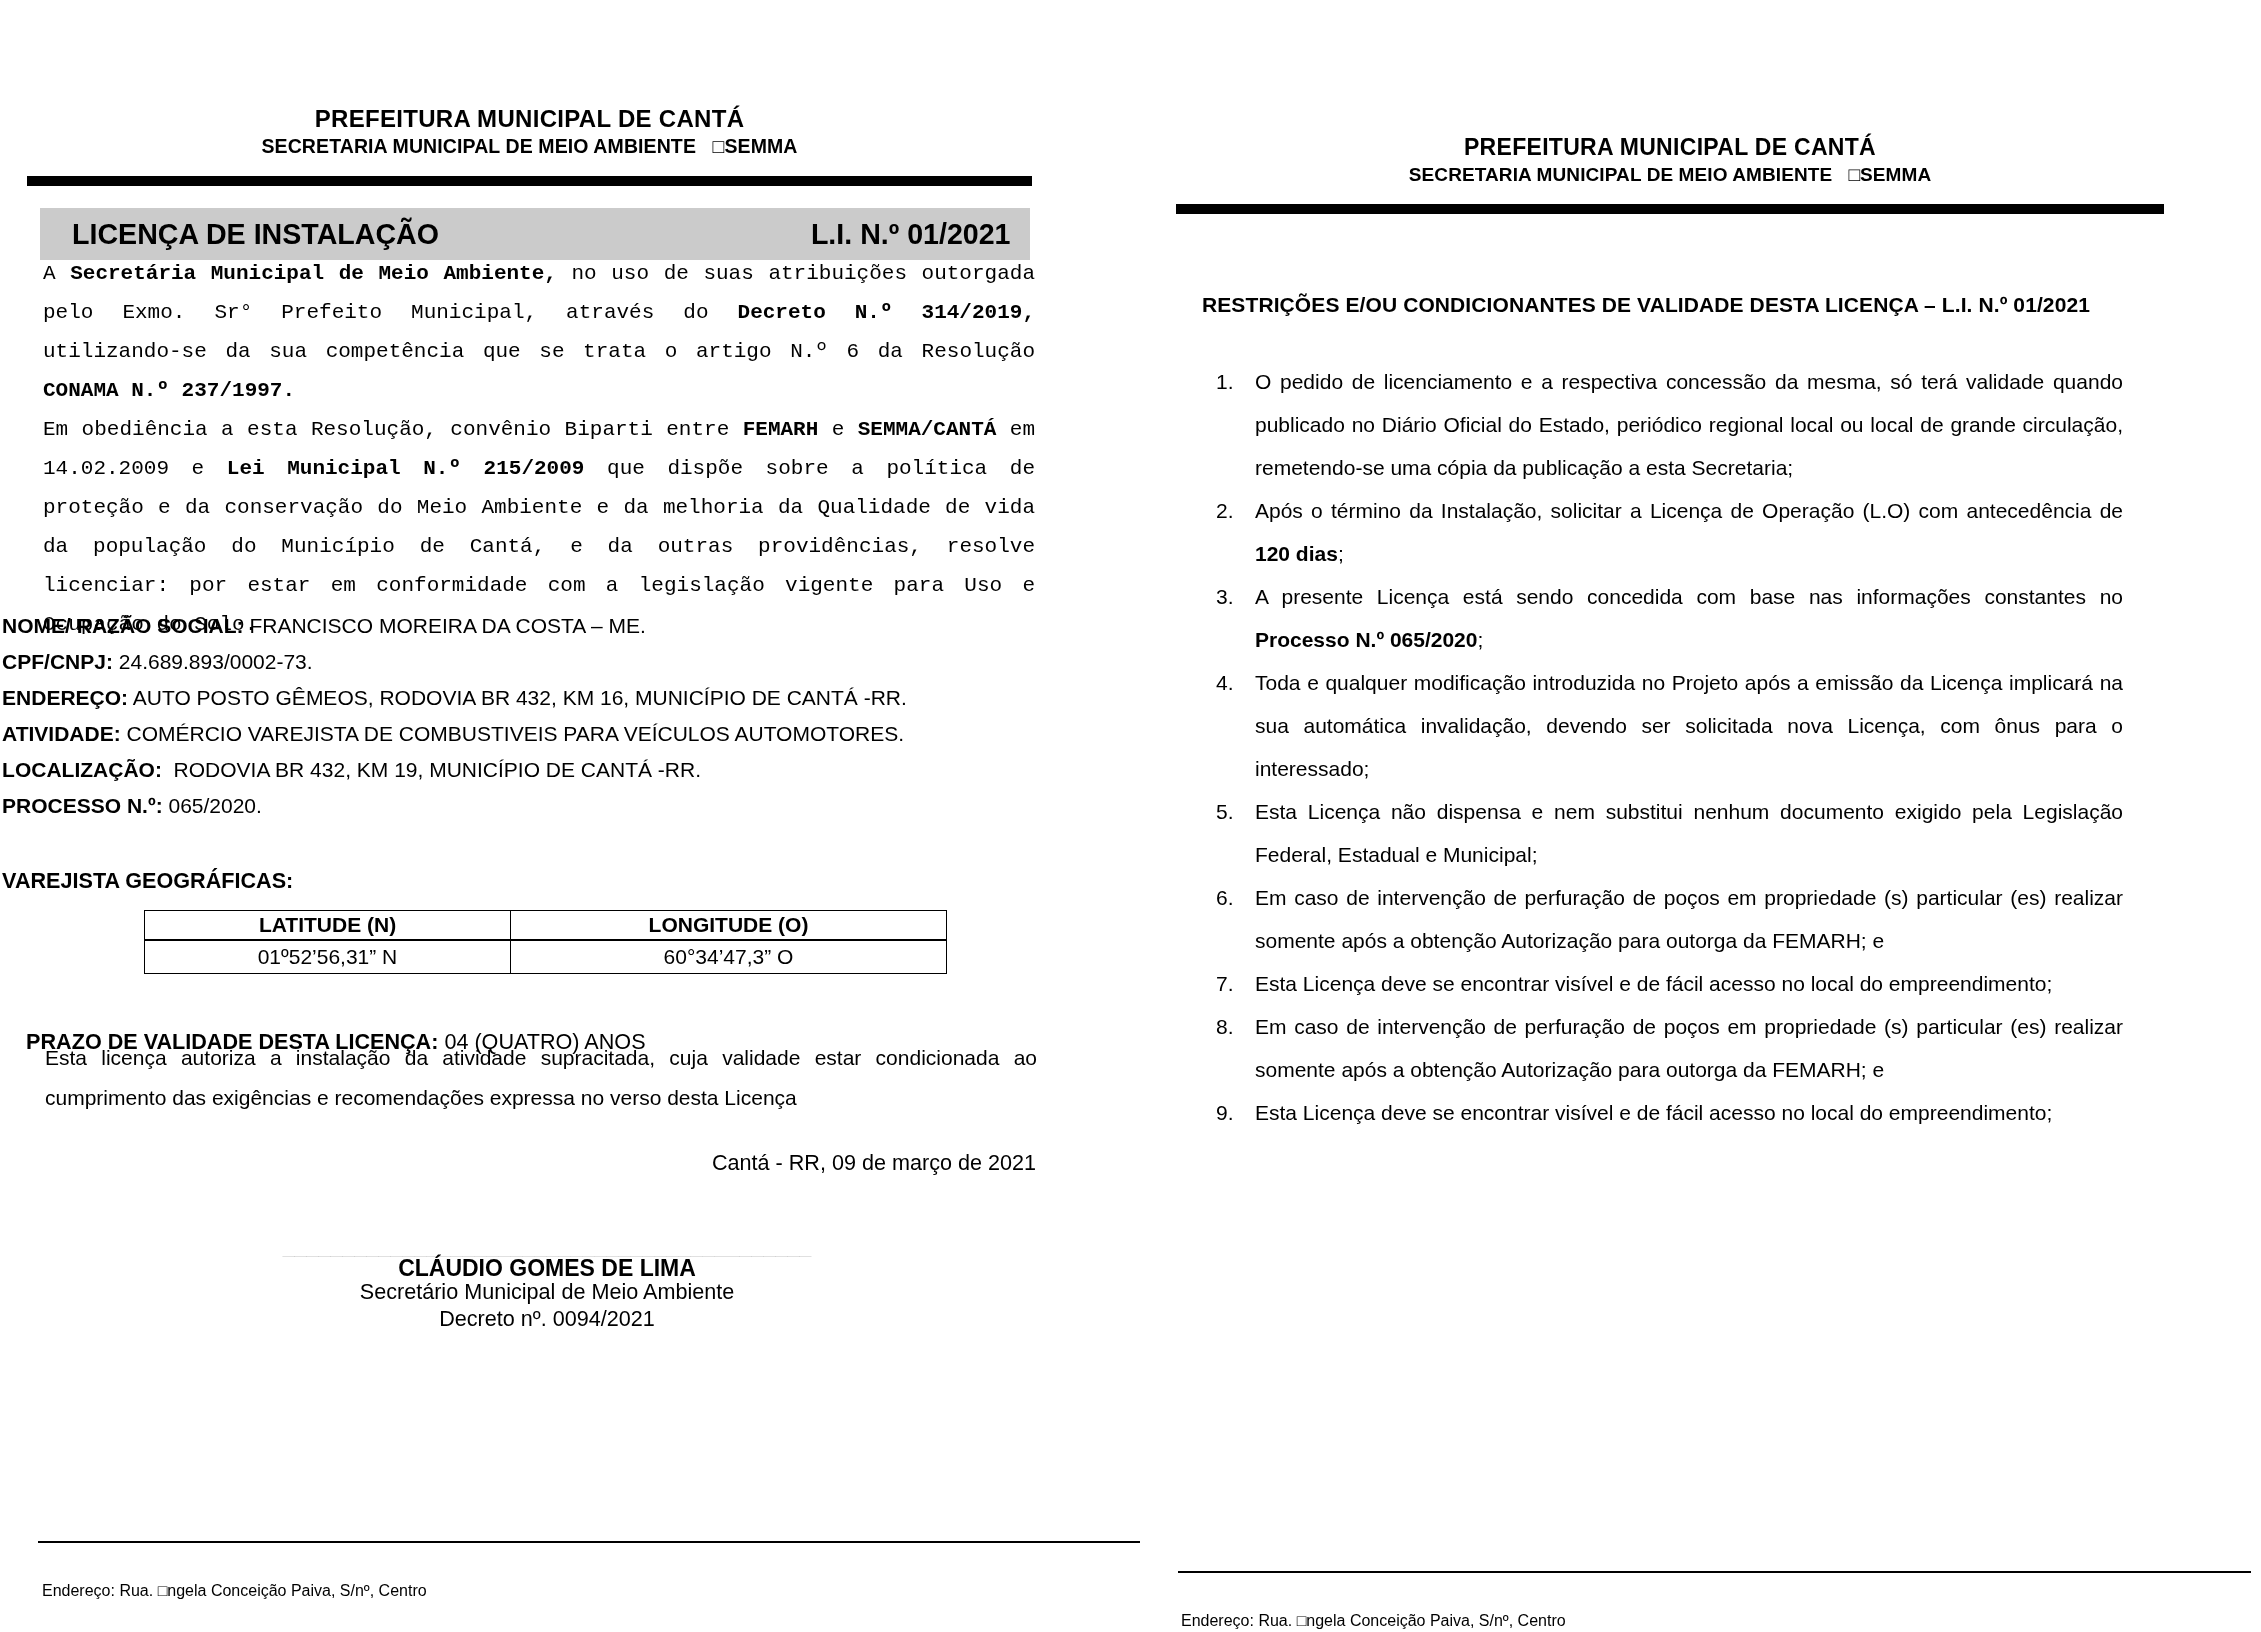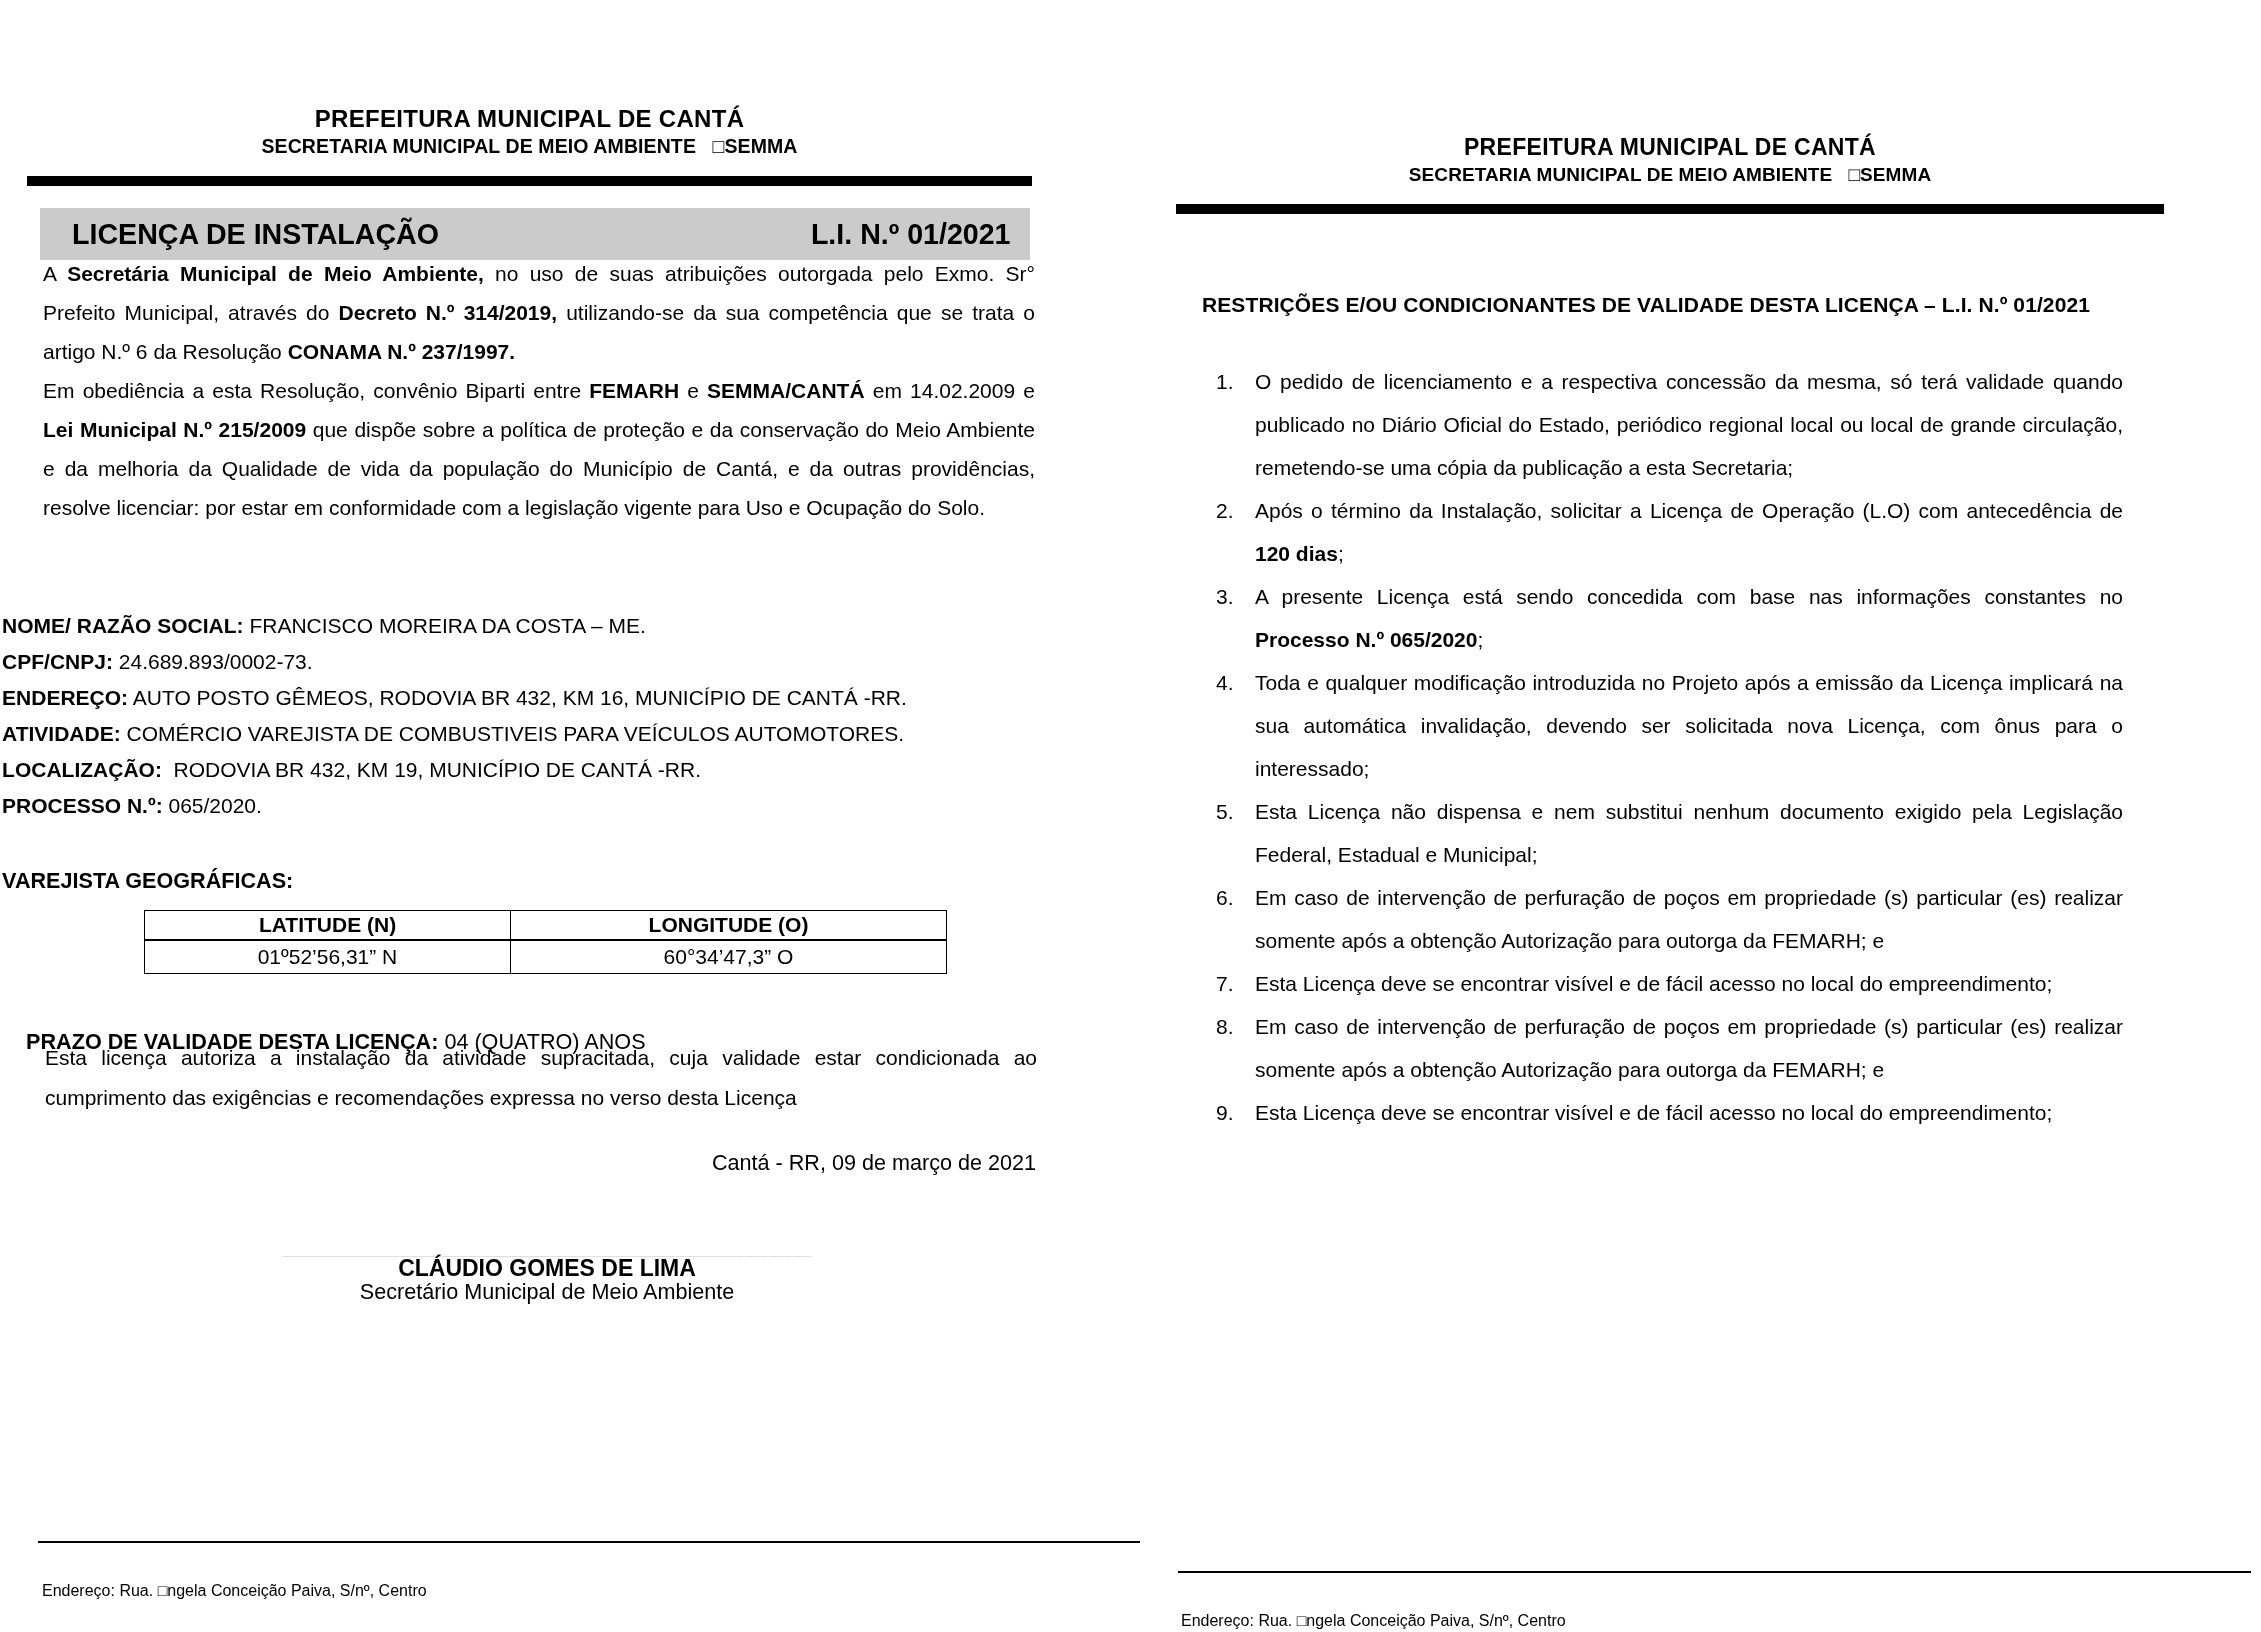--- a/index.html
+++ b/index.html
@@ -16,21 +16,21 @@
   .org-title{font-weight:bold;font-size:24px;letter-spacing:0.3px;}
   .org-sub{font-weight:bold;font-size:19.5px;letter-spacing:0.1px;}
   .blackbar{background:#000;}
   
   .titlebar{
     background:#cbcbcb;height:52px;display:flex;align-items:center;
     justify-content:space-between;padding:0 19.5px;box-sizing:border-box;
     font-weight:bold;font-size:28.6px;
   }
   .bodytext{font-size:21px;line-height:39px;text-align:justify;}
-  .bodytext p{margin:0;}
+  .bodytext p{margin:0;font-family:Liberation Mono, monospace;}
   .fieldrow{font-size:21px;line-height:36px;white-space:pre;}
   .coords-h{font-weight:bold;font-size:21.6px;white-space:pre;}
   table.coords{border-collapse:collapse;width:801px;table-layout:fixed;}
   table.coords th,table.coords td{
     border:1.4px solid #000;text-align:center;font-size:21px;padding:0;
   }
   table.coords th{height:28px;font-weight:bold;border-bottom:2.1px double #000;}
   table.coords td{height:32px;font-weight:normal;}
   .prazo{font-size:21.6px;white-space:pre;}
   .validity{font-size:21px;line-height:40px;text-align:justify;}
@@ -103,20 +103,21 @@
   </div>
 
   <div class="abs validity" style="left:45px;top:1038px;width:992px;">Esta licença autoriza a instalação da atividade supracitada, cuja validade estar condicionada ao cumprimento das exigências e recomendações expressa no verso desta Licença</div>
 
   <div class="abs dateline" style="left:43px;top:1150px;width:993px;">Cantá - RR, 09 de março de 2021</div>
 
   <div class="abs sig" style="left:258px;top:1236px;width:578px;">
     <div class="sig-rule">____________________________________________</div>
     <div class="sig-name">CLÁUDIO GOMES DE LIMA</div>
     <div class="sig-role">Secretário Municipal de Meio Ambiente</div>
+    <div class="sig-decree">Decreto nº. 0094/2021</div>
   </div>
 
   <div class="abs footrule" style="left:38px;top:1541px;width:1102px;"></div>
   <div class="abs footer" style="left:42px;top:1546px;">
     <div>Endereço: Rua. □ngela Conceição Paiva, S/nº, Centro</div>
     
     
   </div>
 </div>
 

